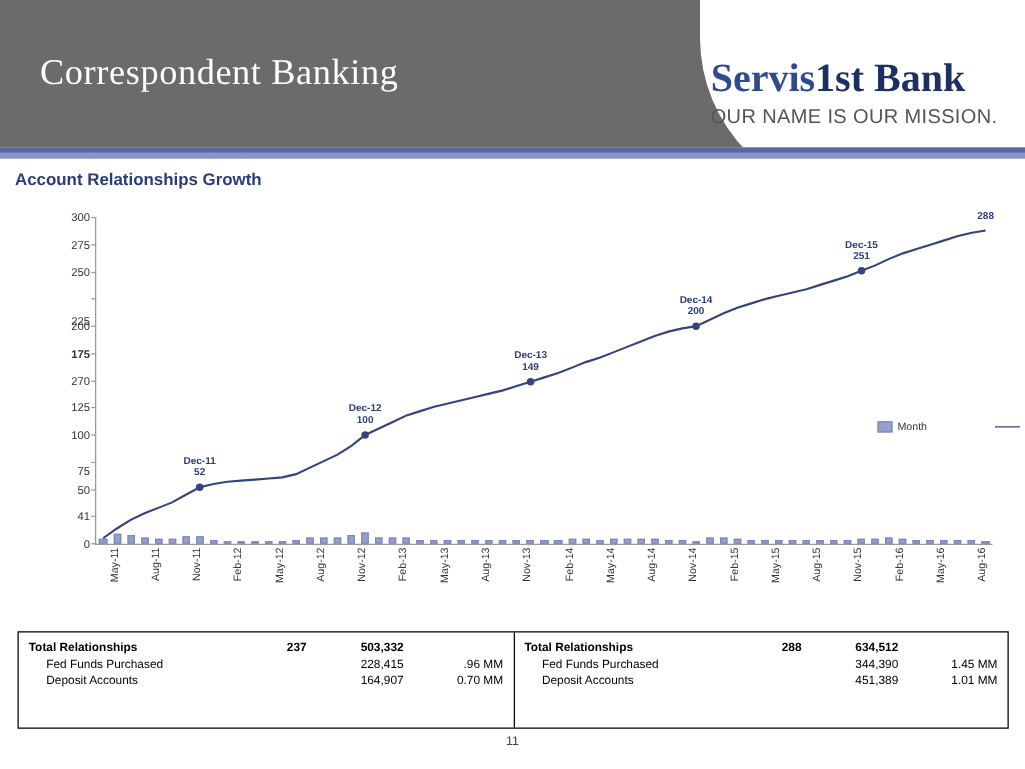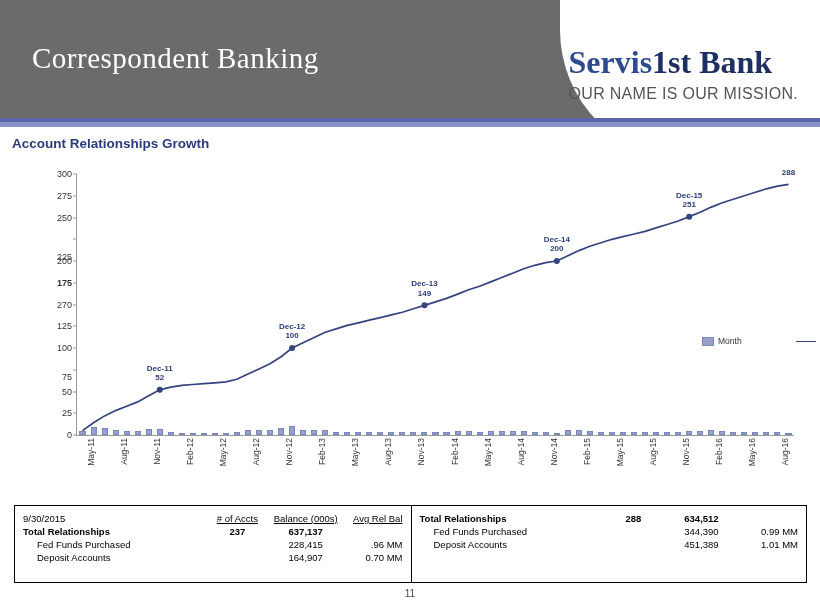--- a/index.html
+++ b/index.html
@@ -148,21 +148,21 @@
 <div class="blue-bar">
   <div class="blue-bar-inner"></div>
 </div>
 
 <div class="section-title">Account Relationships Growth</div>
 
 <div class="chart-panel">
   <div class="plot" id="plot">
       <div class="ylabel" style="top: 261px;">0</div>
       <div class="ytick" style="top: 261px;"></div>
-      <div class="ylabel" style="top: 239.25px;">25</div>
+      <div class="ylabel" style="top: 239.25px;">41</div>
       <div class="ytick" style="top: 239.25px;"></div>
       <div class="ylabel" style="top: 217.5px;">50</div>
       <div class="ytick" style="top: 217.5px;"></div>
       <div class="ylabel" style="top: 203px;">75</div>
       <div class="ytick" style="top: 195.75px;"></div>
       <div class="ylabel" style="top: 174px;">100</div>
       <div class="ytick" style="top: 174px;"></div>
       <div class="ylabel" style="top: 152.25px;">125</div>
       <div class="ytick" style="top: 152.25px;"></div>
       <div class="ylabel" style="top: 130.5px;">270</div>
@@ -292,30 +292,24 @@
       <span class="legend-swatch-line"></span>
       <span>Cumulative</span>
     </div>
   </div>
 </div>
 
 <div class="tables">
   <div class="tbl">
     <table>
       <tbody>
-          <tr class="hdr">
-        <td class="c-label date-cell b">9/30/2015</td>
-        <td class="c-accts u"># of Accts</td>
-        <td class="c-bal u">Balance (000s)</td>
-        <td class="c-avg u">Avg Rel Bal</td>
-      </tr>
       <tr>
         <td class="c-label b">Total Relationships</td>
         <td class="c-accts b">237</td>
-        <td class="c-bal b">637,137</td>
+        <td class="c-bal b">503,332</td>
         <td class="c-avg"></td>
       </tr>
       <tr>
         <td class="c-label indent">Fed Funds Purchased</td>
         <td class="c-accts"></td>
         <td class="c-bal">228,415</td>
         <td class="c-avg">.96 MM</td>
       </tr>
       <tr>
         <td class="c-label indent">Deposit Accounts</td>
@@ -332,21 +326,21 @@
       <tr>
         <td class="c-label b">Total Relationships</td>
         <td class="c-accts b">288</td>
         <td class="c-bal b">634,512</td>
         <td class="c-avg"></td>
       </tr>
       <tr>
         <td class="c-label indent">Fed Funds Purchased</td>
         <td class="c-accts"></td>
         <td class="c-bal">344,390</td>
-        <td class="c-avg">0.99 MM</td>
+        <td class="c-avg">1.45 MM</td>
       </tr>
       <tr>
         <td class="c-label indent">Deposit Accounts</td>
         <td class="c-accts"></td>
         <td class="c-bal">451,389</td>
         <td class="c-avg">1.01 MM</td>
       </tr>
     </tbody>
       </table>
   </div>

